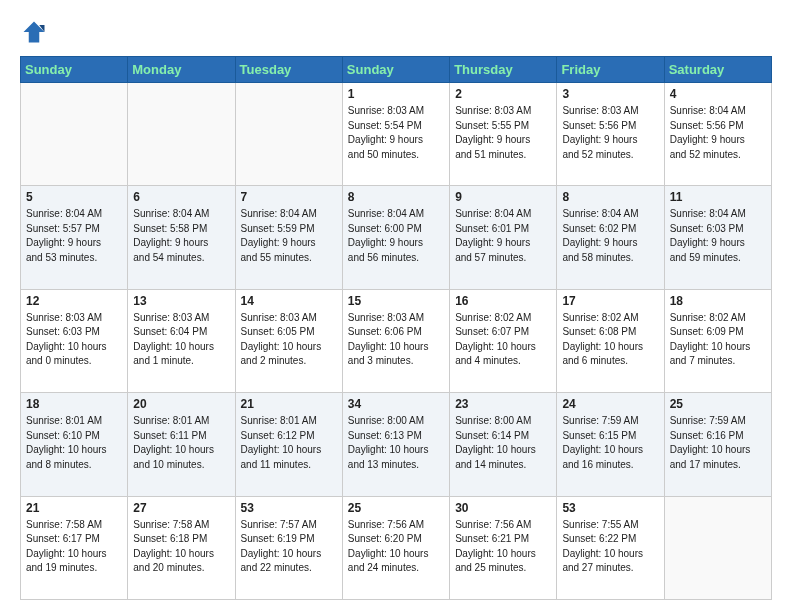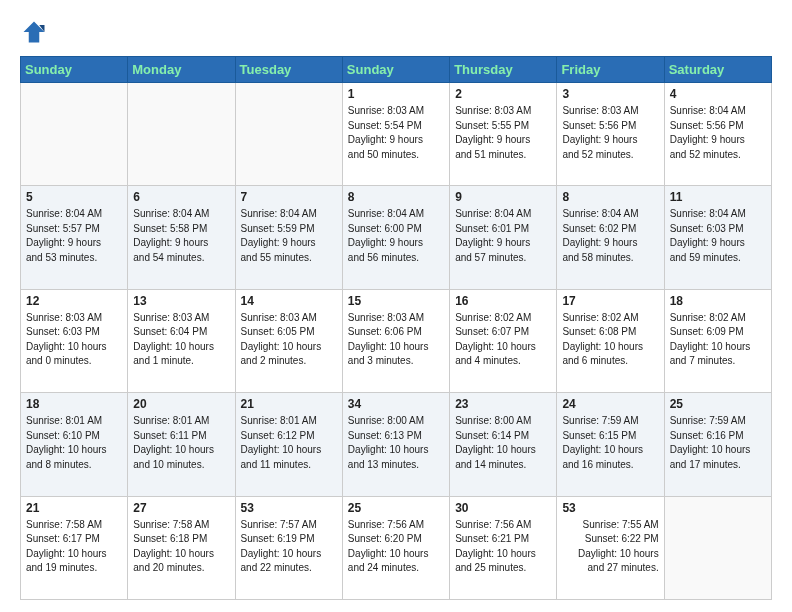--- a/index.html
+++ b/index.html
@@ -353,21 +353,21 @@
           </td>
           <td>
             <span class="day-num">30</span>
             <div class="day-info" style="white-space: pre-line;">Sunrise: 7:56 AM
 Sunset: 6:21 PM
 Daylight: 10 hours
 and 25 minutes.</div>
           </td>
           <td>
             <span class="day-num">53</span>
-            <div class="day-info" style="white-space: pre-line; text-align: right;">Sunrise: 7:55 AM
+            <div class="day-info" style="white-space: pre-line;">Sunrise: 7:55 AM
 Sunset: 6:22 PM
 Daylight: 10 hours
 and 27 minutes.</div>
           </td>
           <td class="empty"></td>
         </tr>
       </tbody>
   </table>
 </div>
 

